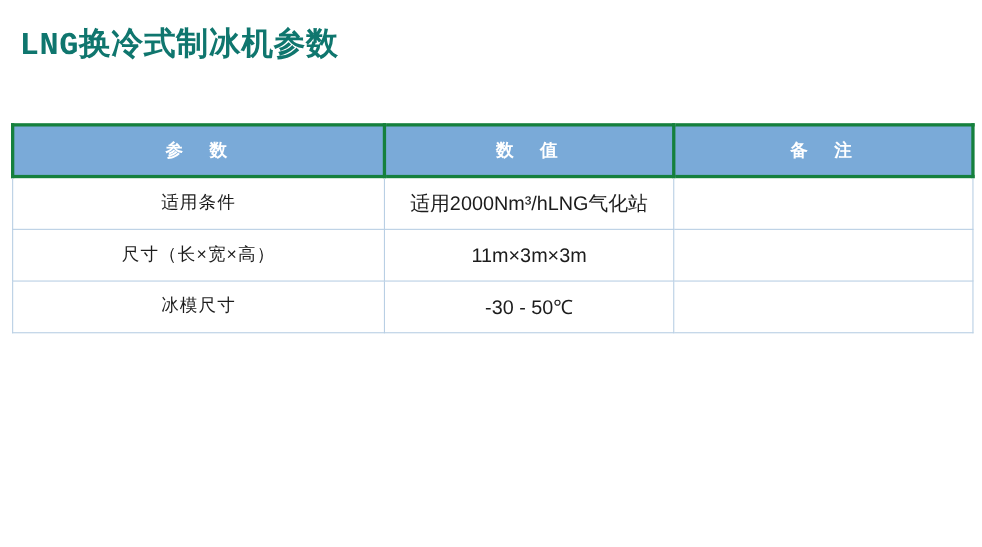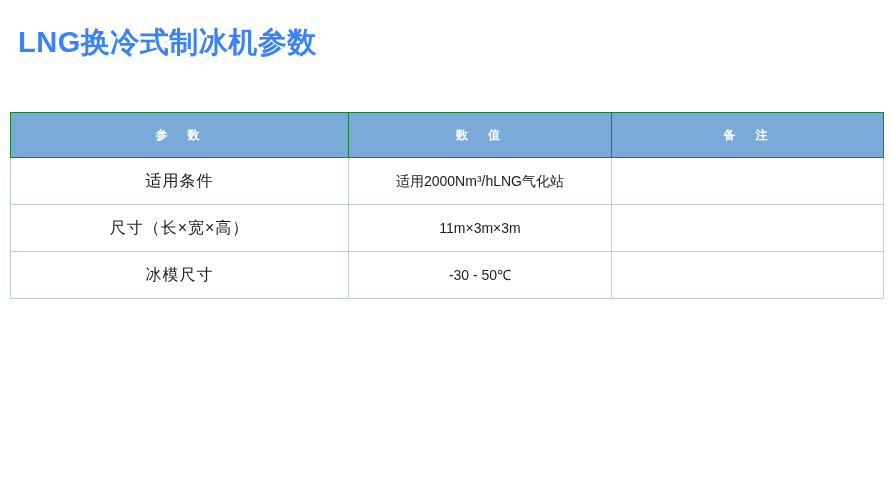--- a/index.html
+++ b/index.html
@@ -19,47 +19,48 @@
     width: 893px;
     height: 497px;
     box-sizing: border-box;
   }
   .page-title {
     position: absolute;
     left: 18px;
     top: 22px;
     font-size: 29px;
     font-weight: bold;
-    color: #3b82f6;
+    color: #0f766e;
     letter-spacing: 0.5px;
     line-height: 40px;
     white-space: nowrap;
+    font-family: Liberation Mono, monospace;
   }
   .table-wrap {
     position: absolute;
     left: 10px;
     top: 112px;
     width: 873px;
   }
   table.param-table {
     border-collapse: collapse;
     width: 873px;
     table-layout: fixed;
   }
   table.param-table col.c0 { width: 338px; }
   table.param-table col.c1 { width: 263px; }
   table.param-table col.c2 { width: 272px; }
 
   table.param-table th {
     background: #7aaad8;
     color: #ffffff;
-    font-size: 12px;
+    font-size: 16px;
     font-weight: bold;
     height: 44px;
-    border: 1px solid #15803d;
+    border: 3px solid #15803d;
     text-align: center;
     letter-spacing: 4px;
     padding: 0;
   }
   table.param-table td {
     border: 1px solid #b9cfe4;
     height: 46px;
     text-align: center;
     vertical-align: middle;
     font-size: 15px;
@@ -67,21 +68,21 @@
     padding: 0 6px;
     background: #ffffff;
     line-height: 20px;
   }
   table.param-table td.col-name {
     font-size: 16px;
     letter-spacing: 1px;
     margin-left: 41px;
   }
   table.param-table td.col-value {
-    font-size: 14px;
+    font-size: 18px;
   }
   table.param-table td.col-note {
     font-size: 14px;
   }
 </style>
 </head>
 <body>
 
 <div class="page">
 

